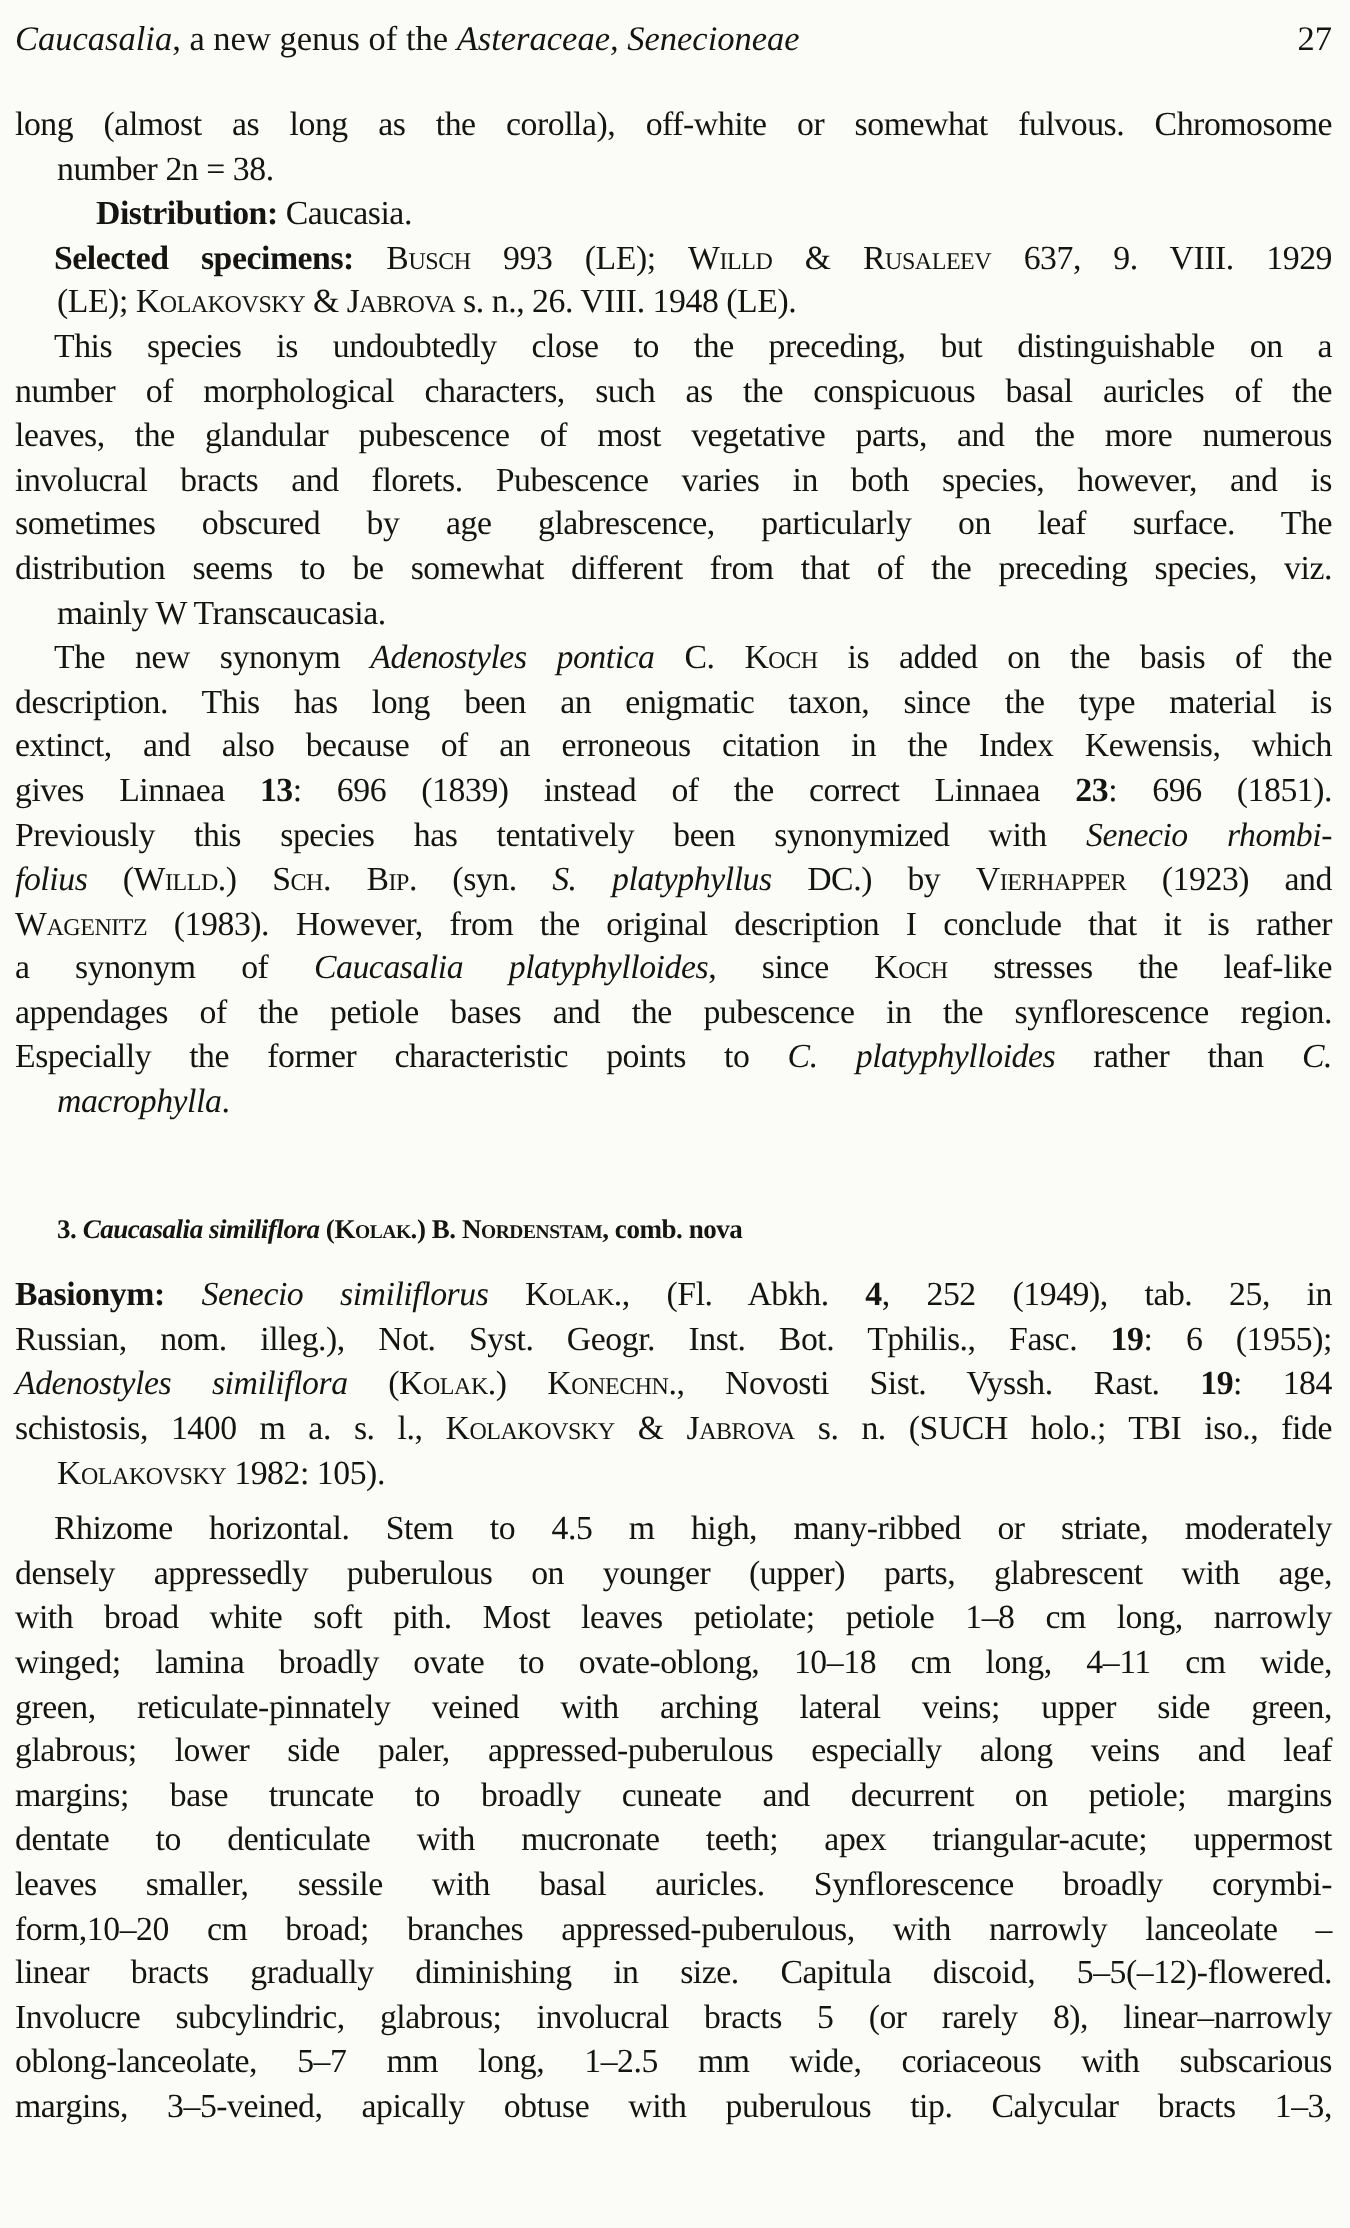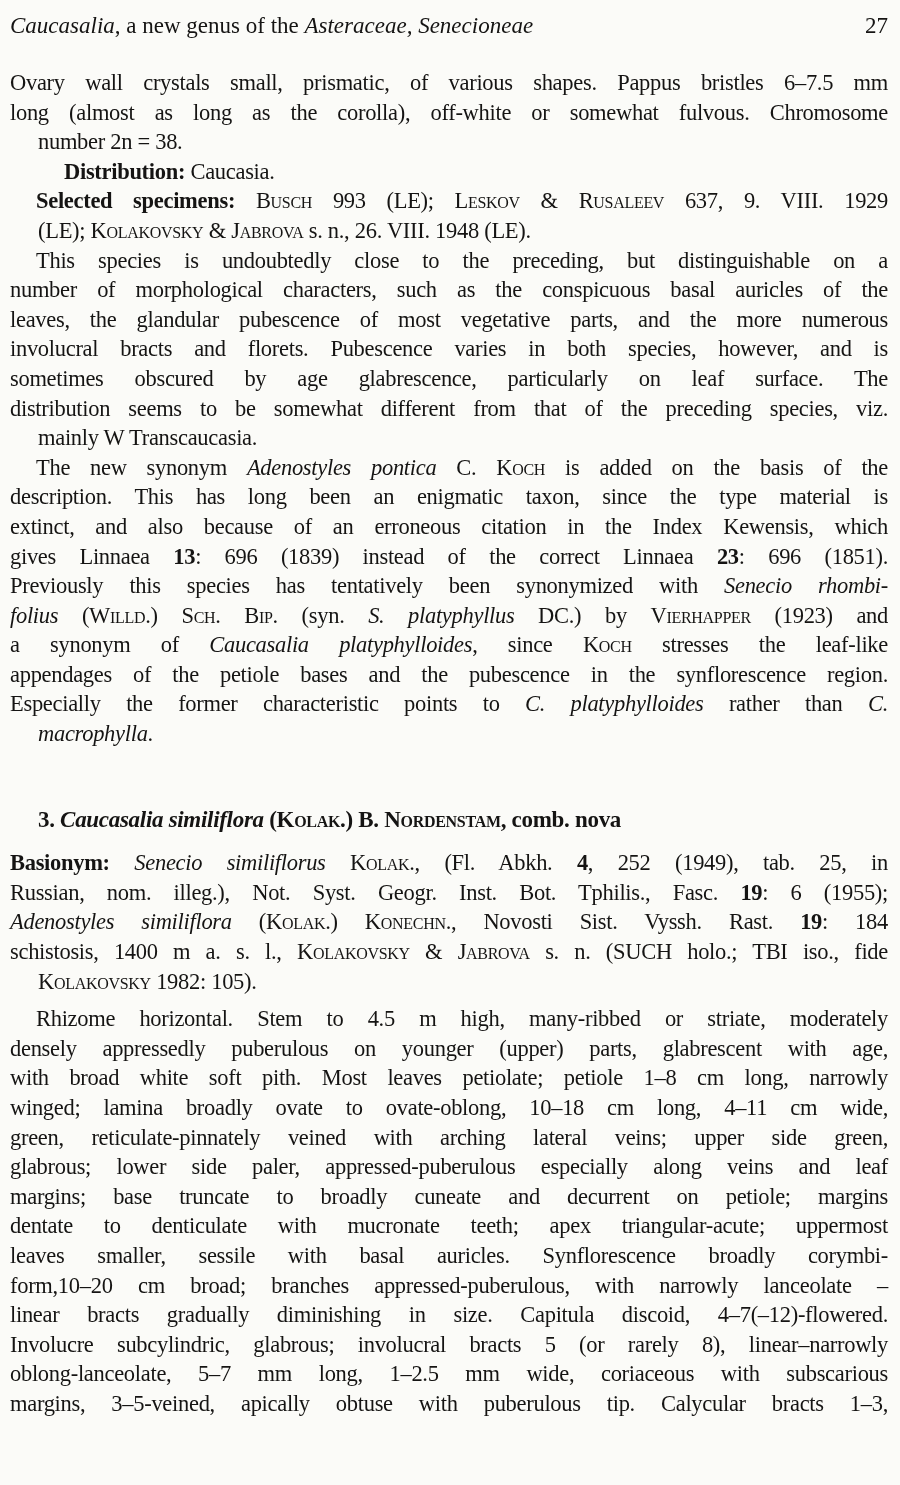--- a/index.html
+++ b/index.html
@@ -23,62 +23,62 @@
     letter-spacing: -0.3px;
   }
   .line {
     height: 29.6px;
     text-align: justify;
     text-align-last: justify;
     text-justify: inter-word;
   }
   .line.nj { text-align: left; text-align-last: left; margin-left: 28px; }
   .line.ind { padding-left: 26px; text-align: right; }
-  .block.heading .line { font-size: 23px; }
+  .block.heading .line { font-size: 18px; }
   .it  { font-style: italic; }
   .bd  { font-weight: bold; }
   .sc  { font-variant: small-caps; }
 </style>
 </head>
 <body>
 
 <div class="page">
   <div class="running-header">
     <div class="header-title"><span class="it">Caucasalia</span><span>, a new genus of the </span><span class="it">Asteraceae, Senecioneae</span></div>
     <div class="header-page-number">27</div>
   </div>
   <div class="content">
       <div class="block">
-        <div class="line"><span>Ovary wall crystals small, prismatic, of various shapes. Pappus bristles 6–7.5 mm</span></div>
         <div class="line"><span>long (almost as long as the corolla), off-white or somewhat fulvous. Chromosome</span></div>
         <div class="line nj"><span>number 2n = 38.</span></div>
       </div>
       <div class="block">
         <div class="line nj ind"><span class="bd">Distribution:</span><span> Caucasia.</span></div>
       </div>
       <div class="block">
-        <div class="line ind"><span class="bd">Selected specimens:</span><span> </span><span class="sc">Busch</span><span> 993 (LE); </span><span class="sc">Leskov</span><span> &amp; </span><span class="sc">Rusaleev</span><span> 637, 9. VIII. 1929</span></div>
+        <div class="line ind"><span class="bd">Selected specimens:</span><span> </span><span class="sc">Busch</span><span> 993 (LE); </span><span class="sc">Willd</span><span> &amp; </span><span class="sc">Rusaleev</span><span> 637, 9. VIII. 1929</span></div>
         <div class="line nj"><span>(LE); </span><span class="sc">Kolakovsky</span><span> &amp; </span><span class="sc">Jabrova</span><span> s. n., 26. VIII. 1948 (LE).</span></div>
       </div>
       <div class="block">
         <div class="line ind"><span>This species is undoubtedly close to the preceding, but distinguishable on a</span></div>
         <div class="line"><span>number of morphological characters, such as the conspicuous basal auricles of the</span></div>
         <div class="line"><span>leaves, the glandular pubescence of most vegetative parts, and the more numerous</span></div>
         <div class="line"><span>involucral bracts and florets. Pubescence varies in both species, however, and is</span></div>
         <div class="line"><span>sometimes obscured by age glabrescence, particularly on leaf surface. The</span></div>
         <div class="line"><span>distribution seems to be somewhat different from that of the preceding species, viz.</span></div>
         <div class="line nj"><span>mainly W Transcaucasia.</span></div>
       </div>
       <div class="block">
         <div class="line ind"><span>The new synonym </span><span class="it">Adenostyles pontica</span><span> C. </span><span class="sc">Koch</span><span> is added on the basis of the</span></div>
         <div class="line"><span>description. This has long been an enigmatic taxon, since the type material is</span></div>
         <div class="line"><span>extinct, and also because of an erroneous citation in the Index Kewensis, which</span></div>
         <div class="line"><span>gives Linnaea </span><span class="bd">13</span><span>: 696 (1839) instead of the correct Linnaea </span><span class="bd">23</span><span>: 696 (1851).</span></div>
         <div class="line"><span>Previously this species has tentatively been synonymized with </span><span class="it">Senecio rhombi-</span></div>
         <div class="line"><span class="it">folius</span><span> (</span><span class="sc">Willd.</span><span>) </span><span class="sc">Sch. Bip.</span><span> (syn. </span><span class="it">S. platyphyllus</span><span> DC.) by </span><span class="sc">Vierhapper</span><span> (1923) and</span></div>
+        <div class="line"><span class="sc">Wagenitz</span><span> (1983). However, from the original description I conclude that it is rather</span></div>
         <div class="line"><span>a synonym of </span><span class="it">Caucasalia platyphylloides</span><span>, since </span><span class="sc">Koch</span><span> stresses the leaf-like</span></div>
         <div class="line"><span>appendages of the petiole bases and the pubescence in the synflorescence region.</span></div>
         <div class="line"><span>Especially the former characteristic points to </span><span class="it">C. platyphylloides</span><span> rather than </span><span class="it">C.</span></div>
         <div class="line nj"><span class="it">macrophylla</span><span>.</span></div>
       </div>
       <div class="block heading" style="margin-top: 56px;">
         <div class="line nj"><span class="bd">3. </span><span class="bd it">Caucasalia similiflora</span><span class="bd"> (</span><span class="bd sc">Kolak.</span><span class="bd">) B. </span><span class="bd sc">Nordenstam</span><span class="bd">, comb. nova</span></div>
       </div>
       <div class="block" style="margin-top: 14px;">
         <div class="line"><span class="bd">Basionym:</span><span> </span><span class="it">Senecio similiflorus</span><span> </span><span class="sc">Kolak.</span><span>, (Fl. Abkh. </span><span class="bd">4</span><span>, 252 (1949), tab. 25, in</span></div>
@@ -91,19 +91,19 @@
         <div class="line ind"><span>Rhizome horizontal. Stem to 4.5 m high, many-ribbed or striate, moderately</span></div>
         <div class="line"><span>densely appressedly puberulous on younger (upper) parts, glabrescent with age,</span></div>
         <div class="line"><span>with broad white soft pith. Most leaves petiolate; petiole 1–8 cm long, narrowly</span></div>
         <div class="line"><span>winged; lamina broadly ovate to ovate-oblong, 10–18 cm long, 4–11 cm wide,</span></div>
         <div class="line"><span>green, reticulate-pinnately veined with arching lateral veins; upper side green,</span></div>
         <div class="line"><span>glabrous; lower side paler, appressed-puberulous especially along veins and leaf</span></div>
         <div class="line"><span>margins; base truncate to broadly cuneate and decurrent on petiole; margins</span></div>
         <div class="line"><span>dentate to denticulate with mucronate teeth; apex triangular-acute; uppermost</span></div>
         <div class="line"><span>leaves smaller, sessile with basal auricles. Synflorescence broadly corymbi-</span></div>
         <div class="line"><span>form,10–20 cm broad; branches appressed-puberulous, with narrowly lanceolate –</span></div>
-        <div class="line"><span>linear bracts gradually diminishing in size. Capitula discoid, 4–7(–12)-flowered.</span></div>
+        <div class="line"><span>linear bracts gradually diminishing in size. Capitula discoid, 5–5(–12)-flowered.</span></div>
         <div class="line"><span>Involucre subcylindric, glabrous; involucral bracts 5 (or rarely 8), linear–narrowly</span></div>
         <div class="line"><span>oblong-lanceolate, 5–7 mm long, 1–2.5 mm wide, coriaceous with subscarious</span></div>
         <div class="line"><span>margins, 3–5-veined, apically obtuse with puberulous tip. Calycular bracts 1–3,</span></div>
       </div>
     </div>
 </div>
 
 </body></html>

